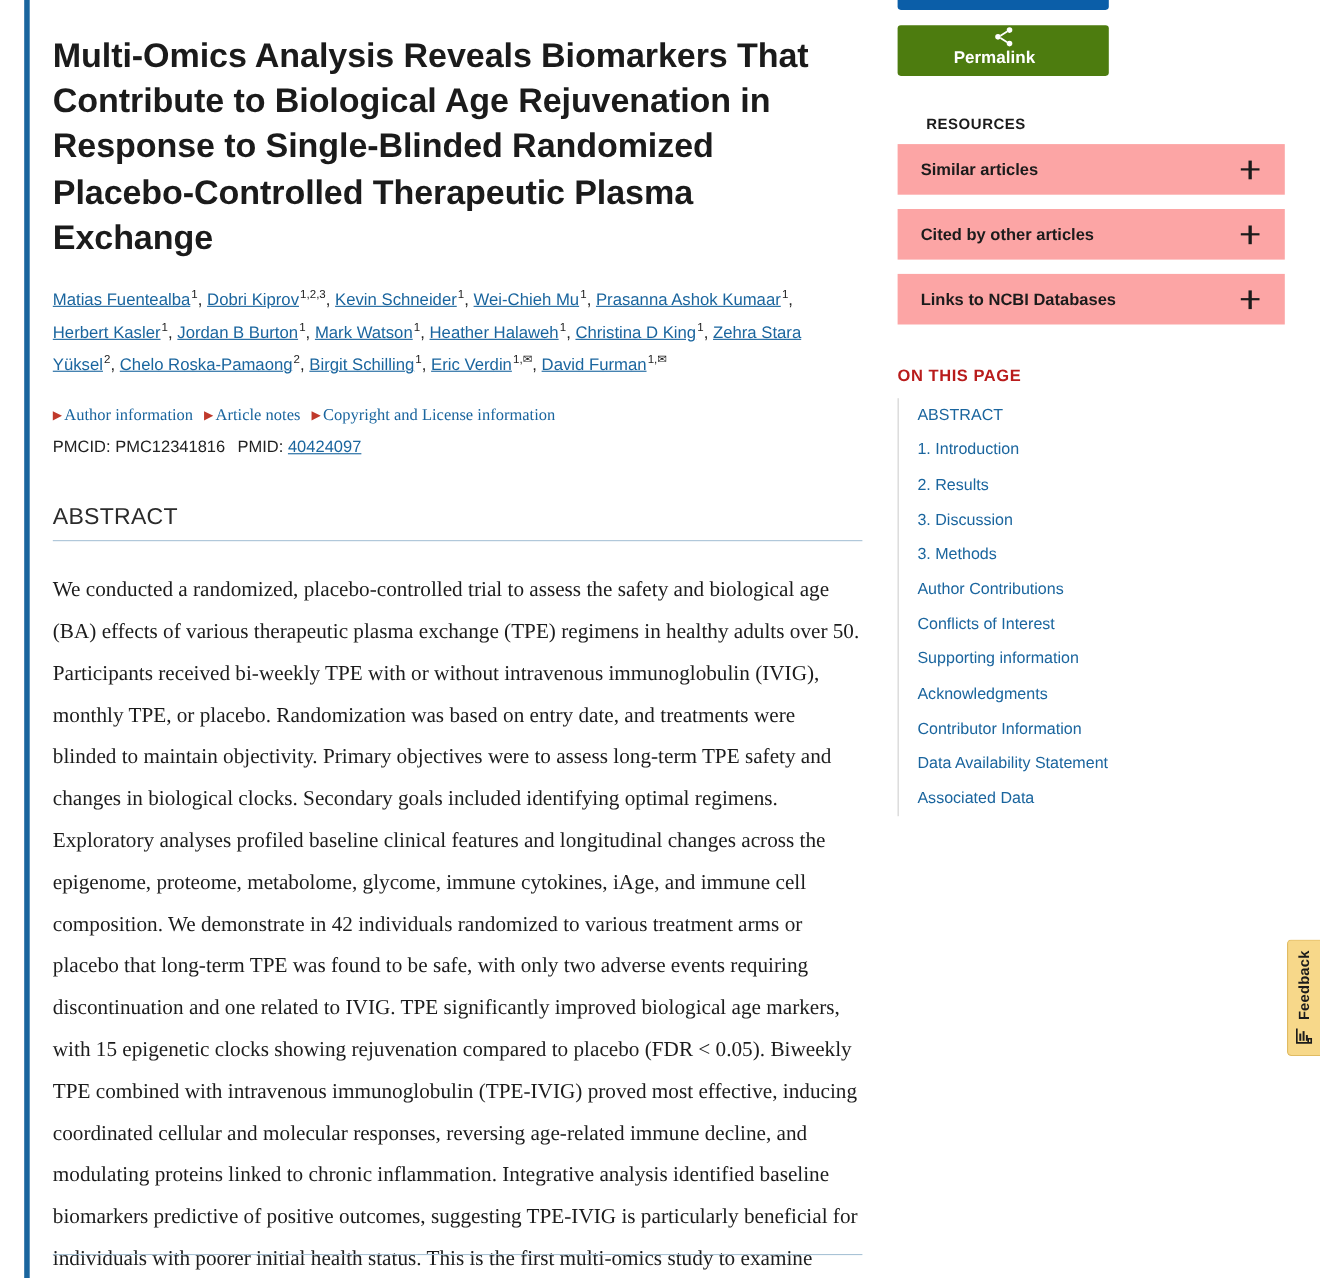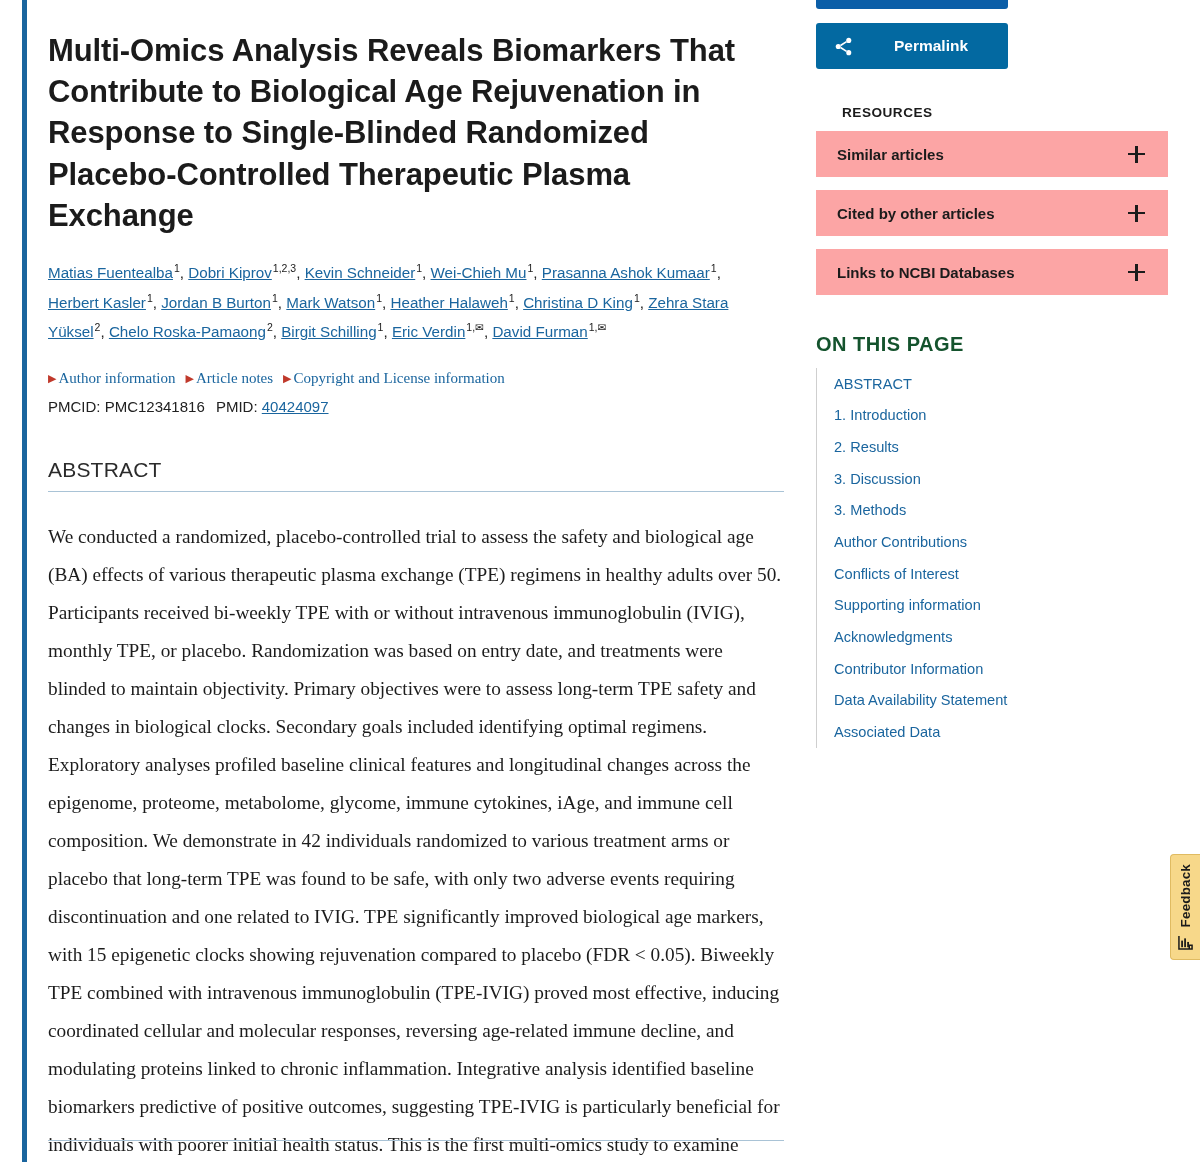--- a/index.html
+++ b/index.html
@@ -140,31 +140,32 @@
     width: 192px;
     height: 9px;
     background: #0b5ea8;
     border-radius: 0 0 3px 3px;
   }
 
   .btn-permalink {
     margin-top: 14px;
     width: 192px;
     height: 46px;
-    background: #0369a1;
+    background: #4d7c0f;
     border: none;
     border-radius: 3px;
     color: #ffffff;
     font-family: "Liberation Sans", sans-serif;
     font-size: 15.5px;
     font-weight: bold;
     display: flex;
     align-items: center;
     cursor: pointer;
     padding: 0;
+    flex-direction: column;
   }
   .btn-permalink .share-ico {
     width: 54px;
     display: flex;
     align-items: center;
     justify-content: center;
     flex: none;
   }
   .btn-permalink .plabel { flex: 1; text-align: center; padding-right: 16px; }
 
@@ -200,24 +201,24 @@
   }
   .plus-icon::before, .plus-icon::after {
     content: "";
     position: absolute;
     background: #1b1b1b;
   }
   .plus-icon::before { left: 0; top: 7px; width: 17px; height: 2.6px; }
   .plus-icon::after  { top: 0; left: 7px; height: 17px; width: 2.6px; }
 
   .onthispage-title {
-    font-size: 20px;
+    font-size: 15px;
     font-weight: bold;
     letter-spacing: 0.5px;
-    color: #14532d;
+    color: #b91c1c;
     margin-top: 38px;
     margin-bottom: 9px;
   }
 
   .toc {
     border-left: 1px solid #cfcfcf;
     padding-left: 17px;
     margin-top: 12px;
   }
   .toc a {

